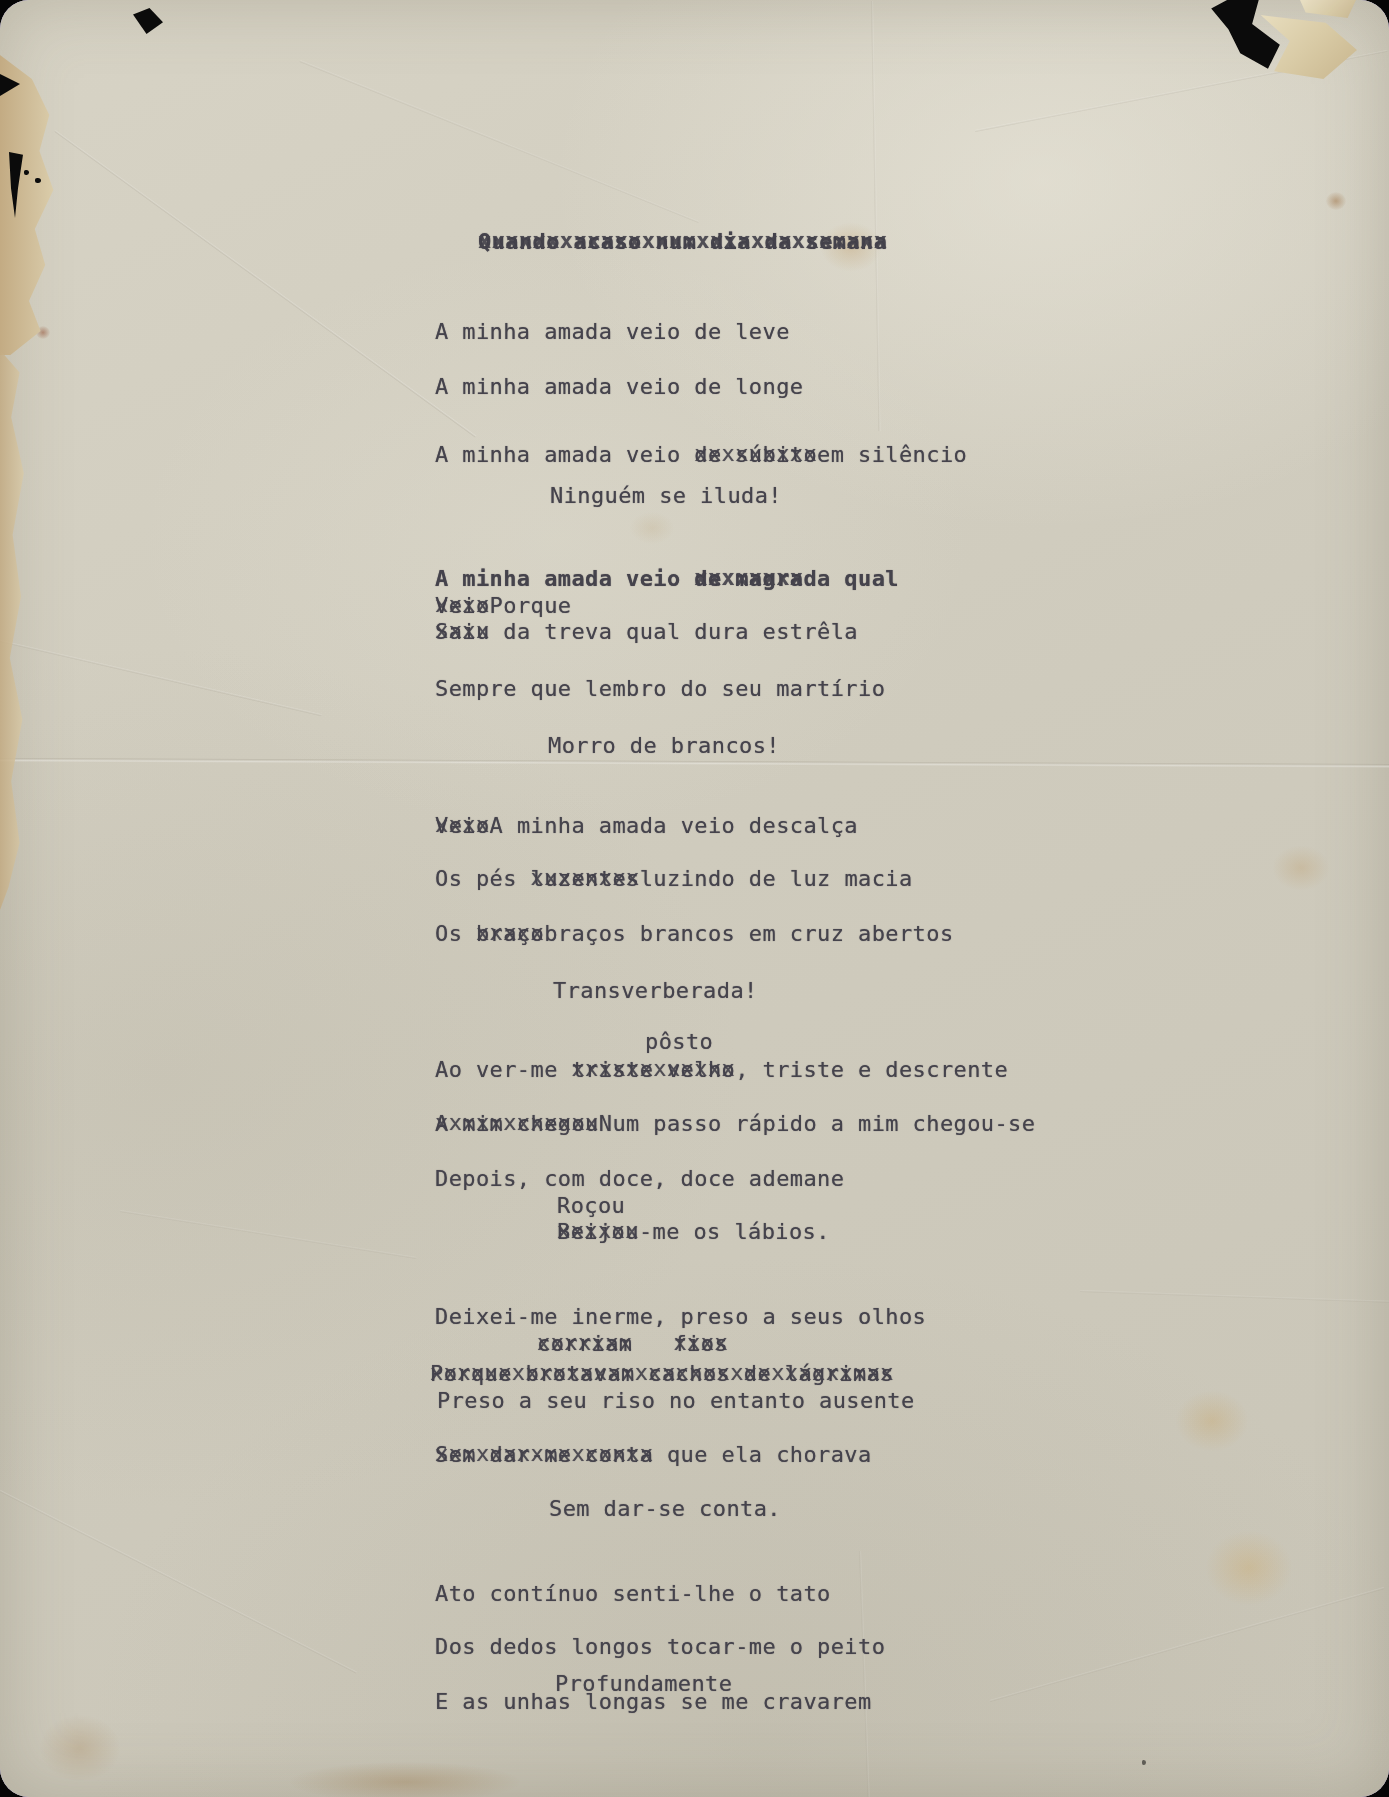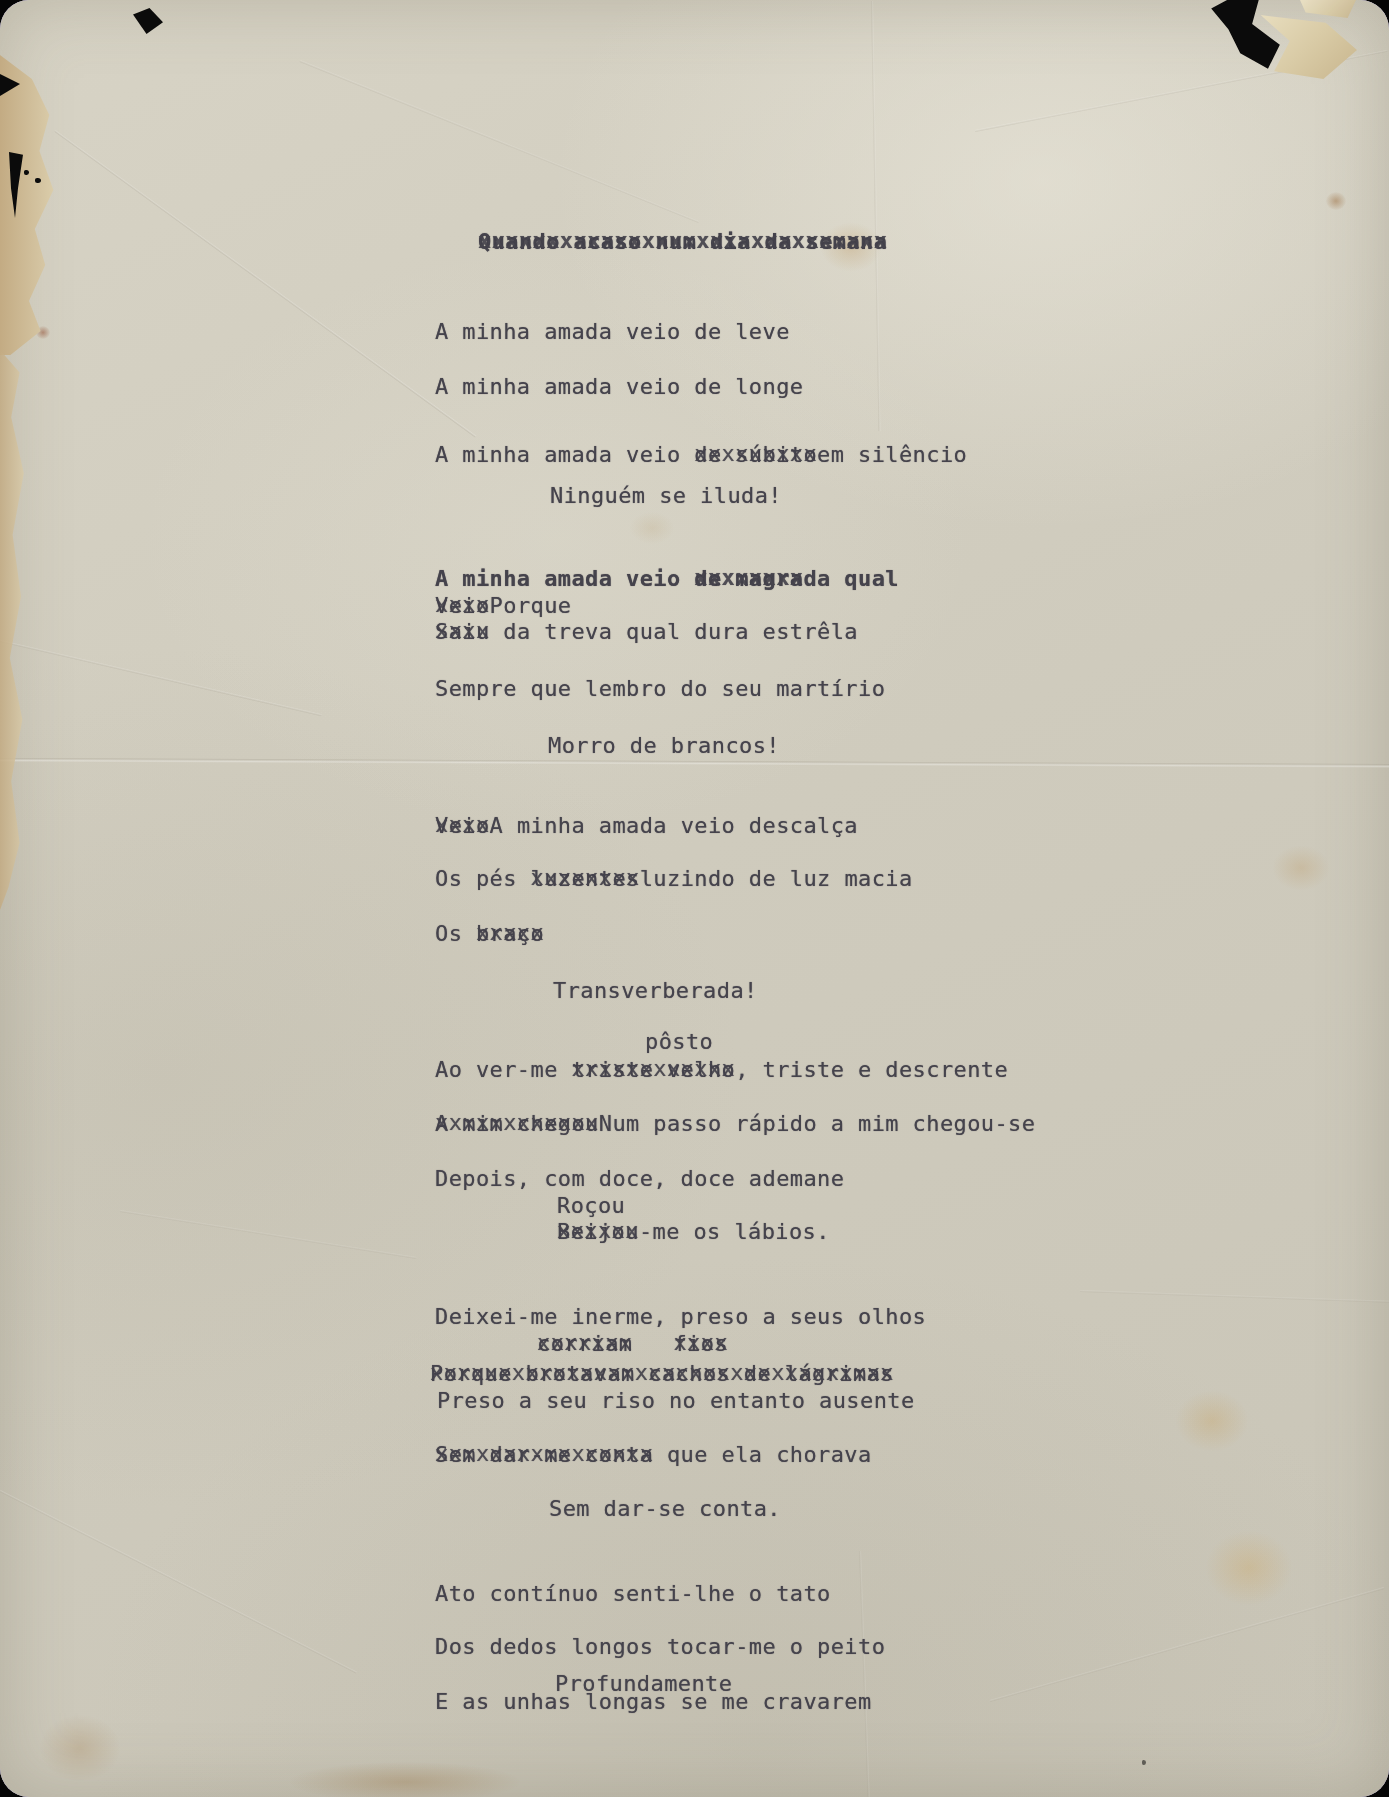--- a/index.html
+++ b/index.html
@@ -89,21 +89,21 @@
         <div class="line" style="left: 435px; top: 374px;"><span class="seg"><span class="base">A minha amada veio de longe</span></span></div>
         <div class="line" style="left: 435px; top: 404px; margin-top: 38px;"><span class="seg"><span class="base">A minha amada veio </span></span><span class="seg struck"><span class="base">de súbito</span><span class="xover">xxxxxxxxx</span></span><span class="seg"><span class="base">em silêncio</span></span></div>
         <div class="line" style="left: 550px; top: 483px;"><span class="seg"><span class="base">Ninguém se iluda!</span></span></div>
         <div class="line" style="left: 435px; top: 566px; font-weight: bold;"><span class="seg"><span class="base">A minha amada veio </span></span><span class="seg struck"><span class="base">de magra</span><span class="xover">xxxxxxxx</span></span><span class="seg"><span class="base">da qual</span></span></div>
         <div class="line" style="left: 435px; top: 593px;"><span class="seg struck"><span class="base">Veio</span><span class="xover">xxxx</span></span><span class="seg"><span class="base">Porque</span></span></div>
         <div class="line" style="left: 435px; top: 619px;"><span class="seg struck"><span class="base">Saiu</span><span class="xover">xxxx</span></span><span class="seg"><span class="base"> da treva qual dura estrêla</span></span></div>
         <div class="line" style="left: 435px; top: 676px;"><span class="seg"><span class="base">Sempre que lembro do seu martírio</span></span></div>
         <div class="line" style="left: 548px; top: 733px;"><span class="seg"><span class="base">Morro de brancos!</span></span></div>
         <div class="line" style="left: 435px; top: 813px;"><span class="seg struck"><span class="base">Veio</span><span class="xover">xxxx</span></span><span class="seg"><span class="base">A minha amada veio descalça</span></span></div>
         <div class="line" style="left: 435px; top: 866px;"><span class="seg"><span class="base">Os pés </span></span><span class="seg struck"><span class="base">luzentes</span><span class="xover">xxxxxxxx</span></span><span class="seg"><span class="base">luzindo de luz macia</span></span></div>
-        <div class="line" style="left: 435px; top: 921px;"><span class="seg"><span class="base">Os </span></span><span class="seg struck"><span class="base">braço</span><span class="xover">xxxxx</span></span></div>
+        <div class="line" style="left: 435px; top: 921px;"><span class="seg"><span class="base">Os </span></span><span class="seg struck"><span class="base">braço</span><span class="xover">xxxxx</span></span><span class="seg"><span class="base">braços brancos em cruz abertos</span></span></div>
         <div class="line" style="left: 553px; top: 978px;"><span class="seg"><span class="base">Transverberada!</span></span></div>
         <div class="line" style="left: 645px; top: 1029px;"><span class="seg"><span class="base">pôsto</span></span></div>
         <div class="line" style="left: 435px; top: 1057px;"><span class="seg"><span class="base">Ao ver-me </span></span><span class="seg struck"><span class="base">triste velho</span><span class="xover">xxxxxxxxxxxx</span></span><span class="seg"><span class="base">, triste e descrente</span></span></div>
         <div class="line" style="left: 435px; top: 1111px;"><span class="seg struck"><span class="base">A mim chegou</span><span class="xover">xxxxxxxxxxxx</span></span><span class="seg"><span class="base">Num passo rápido a mim chegou-se</span></span></div>
         <div class="line" style="left: 435px; top: 1166px;"><span class="seg"><span class="base">Depois, com doce, doce ademane</span></span></div>
         <div class="line" style="left: 557px; top: 1193px;"><span class="seg"><span class="base">Roçou</span></span></div>
         <div class="line" style="left: 557px; top: 1219px;"><span class="seg struck"><span class="base">Beijou</span><span class="xover">xxxxxx</span></span><span class="seg"><span class="base">-me os lábios.</span></span></div>
         <div class="line" style="left: 435px; top: 1304px;"><span class="seg"><span class="base">Deixei-me inerme, preso a seus olhos</span></span></div>
         <div class="line" style="left: 537px; top: 1331px;"><span class="seg struck"><span class="base">corriam</span><span class="xover">xxxxxxx</span></span><span class="seg"><span class="base">   </span></span><span class="seg struck"><span class="base">fios</span><span class="xover">xxxx</span></span></div>
         <div class="line" style="left: 430px; top: 1361px;"><span class="seg struck"><span class="base">Porque brotavam cachos de lágrimas</span><span class="xover">xxxxxxxxxxxxxxxxxxxxxxxxxxxxxxxxxx</span></span></div>

